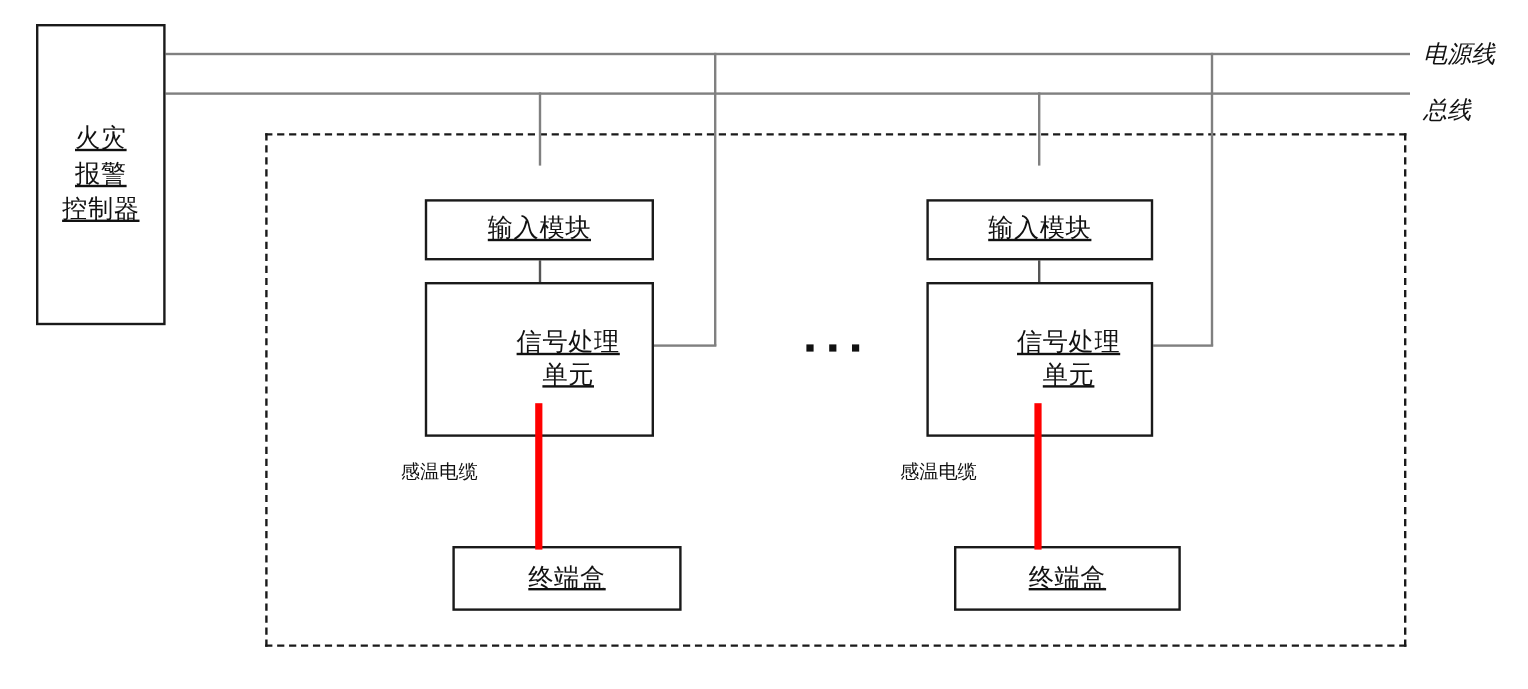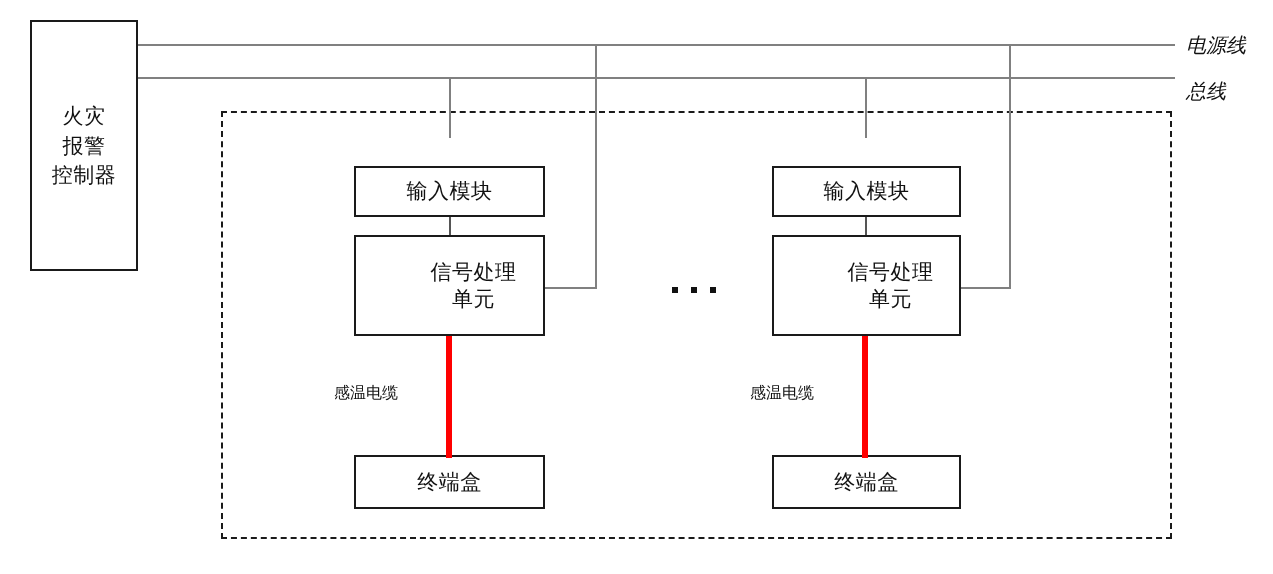--- a/index.html
+++ b/index.html
@@ -29,47 +29,49 @@
     text-align: center;
     color: #111111;
     line-height: 1.28;
     z-index: 5;
   }
   .box-label {
     display: block;
     white-space: pre-line;
     font-size: 21px;
     letter-spacing: 0.5px;
+    text-decoration: underline;
   }
   
   #controller {
     left: 30px;
     top: 20px;
     width: 108px;
     height: 251px;
   }
   #controller .box-label { font-size: 21px; line-height: 1.42; }
 
   
   .input-module {
     width: 191px;
     height: 51px;
     top: 138px;
     margin-top: 28px;
   }
   .signal-unit {
     width: 191px;
-    height: 101px;
+    height: 129px;
     top: 235px;
     padding-left: 48px;
   }
   .terminal-box {
     width: 191px;
     height: 54px;
     top: 455px;
+    margin-left: 23px;
   }
   #input-module-1, #signal-unit-1, #terminal-box-1 { left: 354px; }
   #input-module-2 { left: 772px; width: 189px; }
   #signal-unit-2  { left: 772px; width: 189px; }
   #terminal-box-2 { left: 772px; width: 189px; }
 
   
   #enclosure {
     position: absolute;
     left: 221px;

